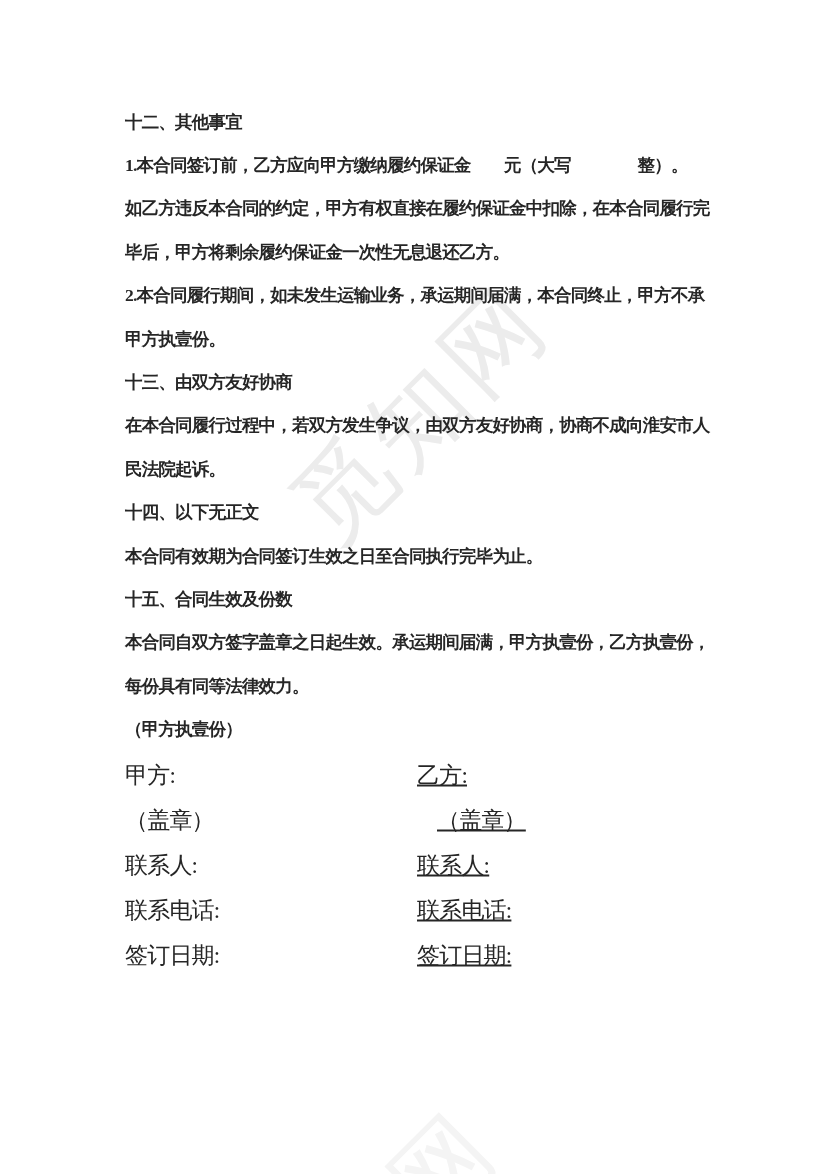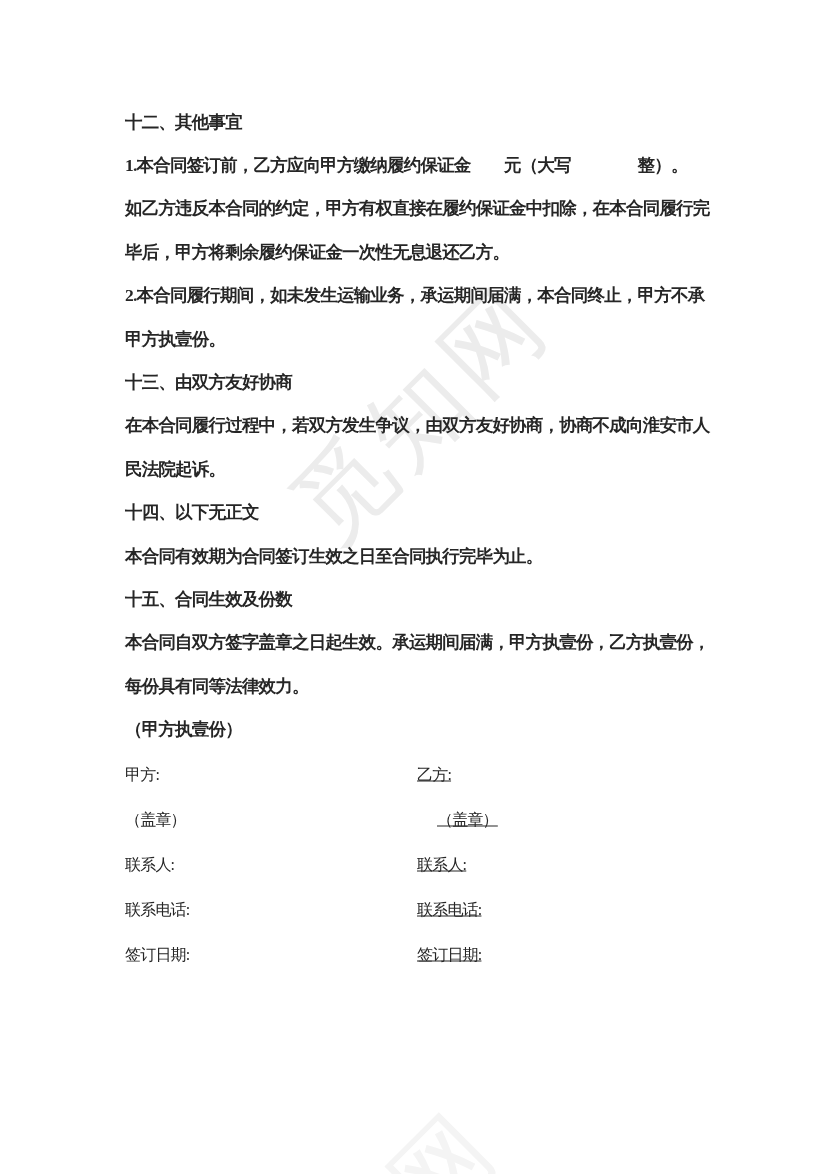--- a/index.html
+++ b/index.html
@@ -59,21 +59,21 @@
   .sig {
     position: absolute;
     left: 125px;
     top: 752px;
     width: 600px;
     z-index: 1;
   }
   .sig-row {
     position: relative;
     height: 45px;
-    font-size: 16px;
+    font-size: 23px;
     letter-spacing: -0.8px;
   }
   .sig-row .cell {
     position: absolute;
     top: 50%;
     transform: translateY(-50%);
     white-space: nowrap;
   }
   .sig-row .cell.left  { left: 0; }
   .sig-row .cell.right { left: 292px; text-decoration: underline; }

